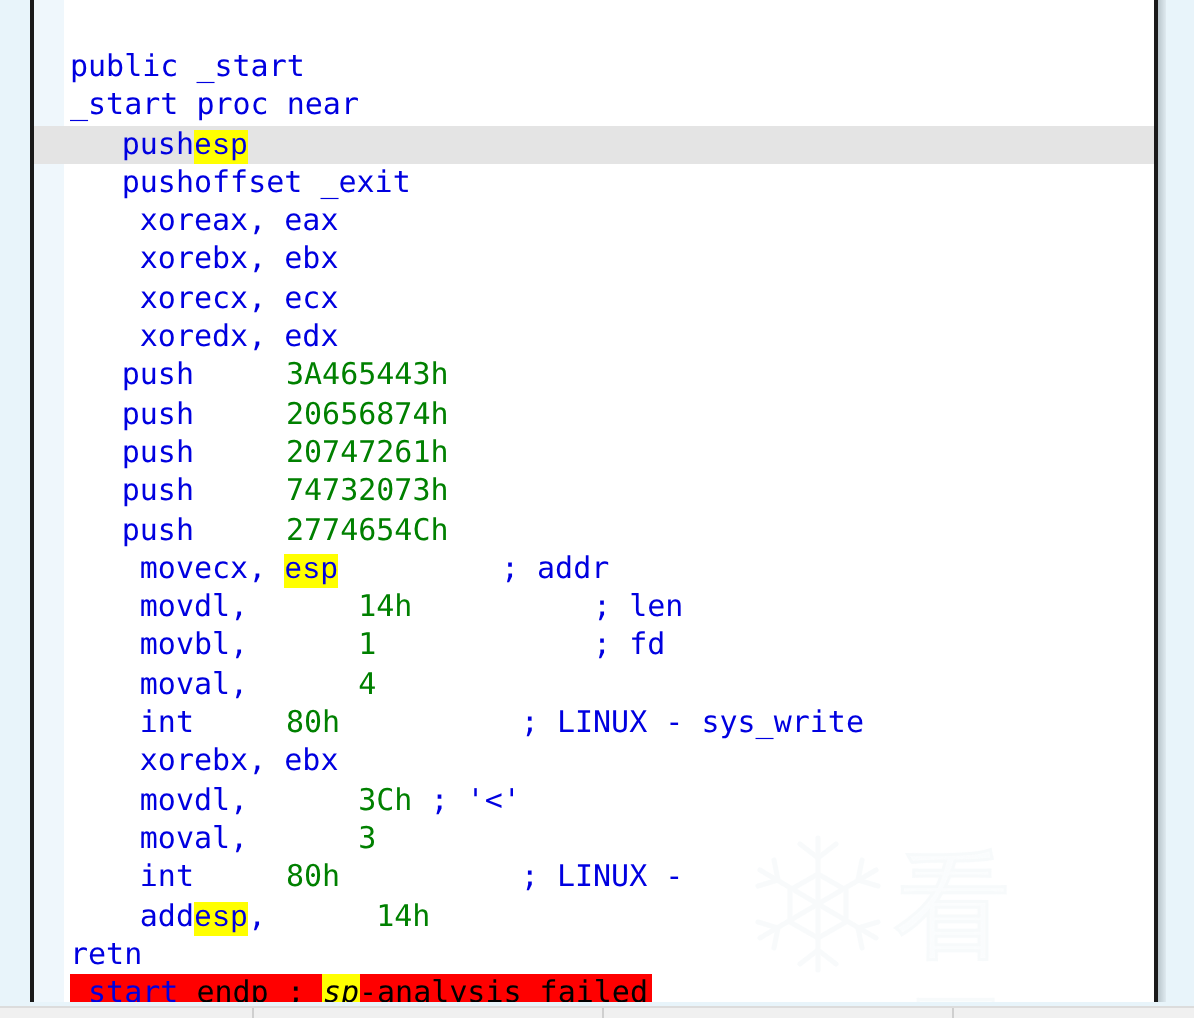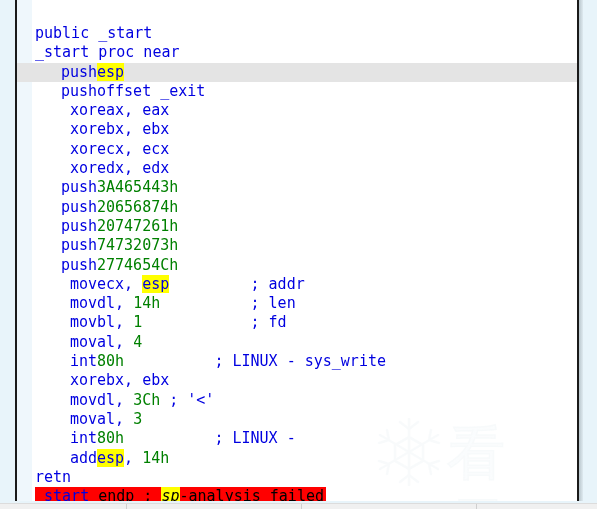--- a/index.html
+++ b/index.html
@@ -90,26 +90,26 @@
   .line.errline {
     background: #ff0000;
     display: inline-block;
     padding-right: 2px;
   }
   .errwrap { height: 19.3px; }
 
   
   .mnem    { color: #0000e0; text-align: right; }
   .op      { color: #0000e0; }
-  .num     { color: #008000; }
+  .num     { color: #008000; margin-left: 46px; }
   .cmt     { color: #0000e0; }
   .kw      { color: #0000e0; }
   .lbl     { color: #0000e0; text-decoration: underline; }
   .blk     { color: #000000; }
-  .hl      { background: #ffff00; color: #0000e0; }
+  .hl      { background: #ffff00; color: #0000e0; font-family: Liberation Mono, monospace; }
   .hl-blk  { background: #ffff00; color: #000000; font-style: italic; }
 
   
   .c-mnem  { display: inline-block; width: 62px; }
 
   
   #watermark {
     position: absolute;
     right: 14px;
     bottom: 8px;

